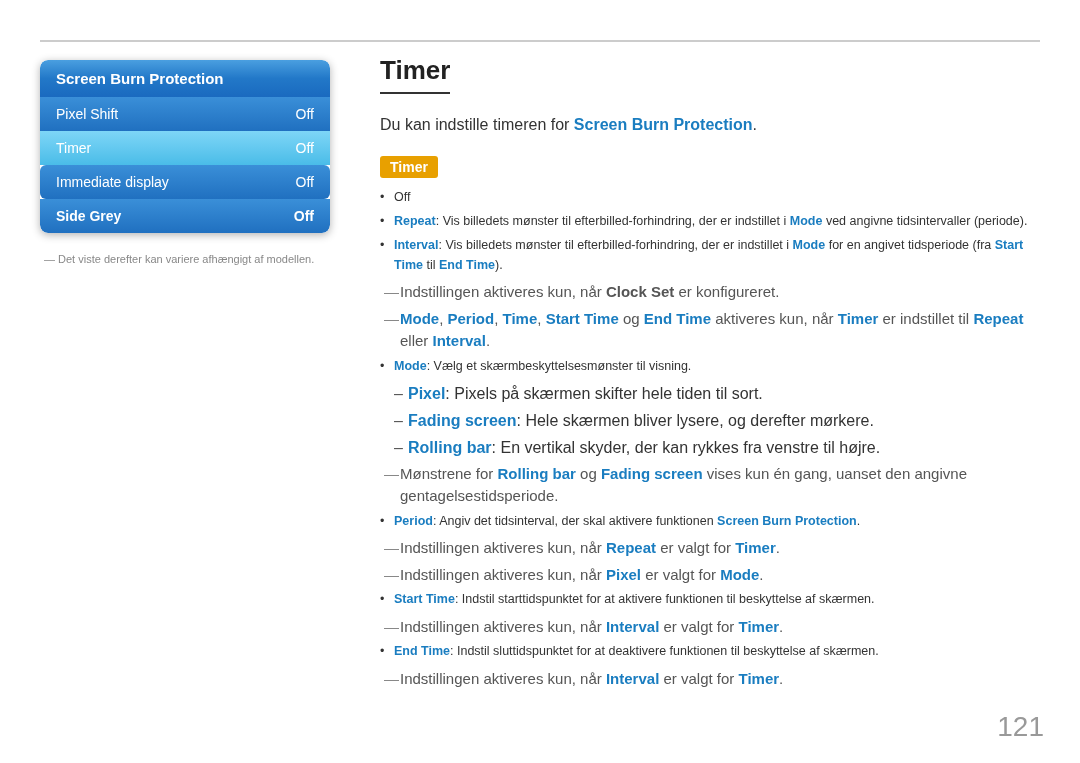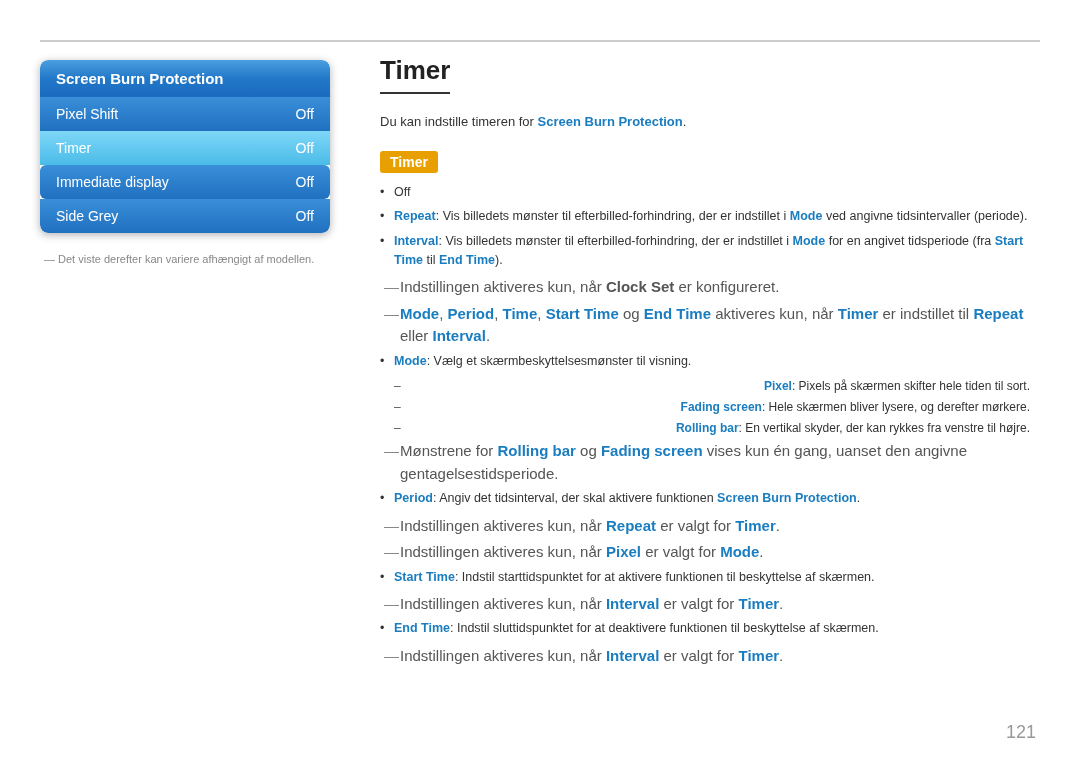--- a/index.html
+++ b/index.html
@@ -64,20 +64,21 @@
       background: linear-gradient(180deg, #7ed6f7 0%, #4abce8 100%);
       color: #fff;
     }
     .menu-item.immediate {
       background: linear-gradient(180deg, #3a8fd8 0%, #2070c0 100%);
       border-radius: 6px;
     }
     .menu-item.side-grey {
       background: linear-gradient(180deg, #3a8fd8 0%, #2070c0 100%);
       border-radius: 0 0 8px 8px;
+      font-weight: bold;
     }
 
     .menu-item-label { font-size: 14px; }
     .menu-item-value { font-size: 14px; }
 
     .note-small {
       margin-top: 20px;
       font-size: 11px;
       color: #888;
       padding-left: 4px;
@@ -100,21 +101,21 @@
       font-size: 26px;
       font-weight: bold;
       color: #222;
       margin-bottom: 18px;
       border-bottom: 2px solid #333;
       padding-bottom: 6px;
       display: inline-block;
     }
 
     .intro-text {
-      font-size: 13px;
+      font-size: 16px;
       color: #333;
       margin-bottom: 4px;
       line-height: 1.6;
     }
 
     .section-heading {
       display: inline-block;
       background: #e8a000;
       color: #fff;
       font-size: 14px;
@@ -159,40 +160,39 @@
     .sub-note::before {
       content: '―';
       position: absolute;
       left: 4px;
       color: #888;
     }
 
     .sub-bullet {
       padding-left: 28px;
       margin-bottom: 3px;
-      font-size: 12px;
+      font-size: 16px;
       color: #333;
       line-height: 1.5;
       position: relative;
-      text-align: right;
     }
     .sub-bullet::before {
       content: '–';
       position: absolute;
       left: 14px;
       color: #555;
     }
     .highlight-blue { color: #1a7dc0; font-weight: bold; }
 
     
     .page-number {
       position: absolute;
       bottom: 20px;
-      right: 44px;
-      font-size: 18px;
+      right: 36px;
+      font-size: 28px;
       color: #999;
       font-weight: normal;
     }
   </style>
 </head>
 <body>
 
 <div class="top-rule"></div>
 
 <div class="left-panel">

